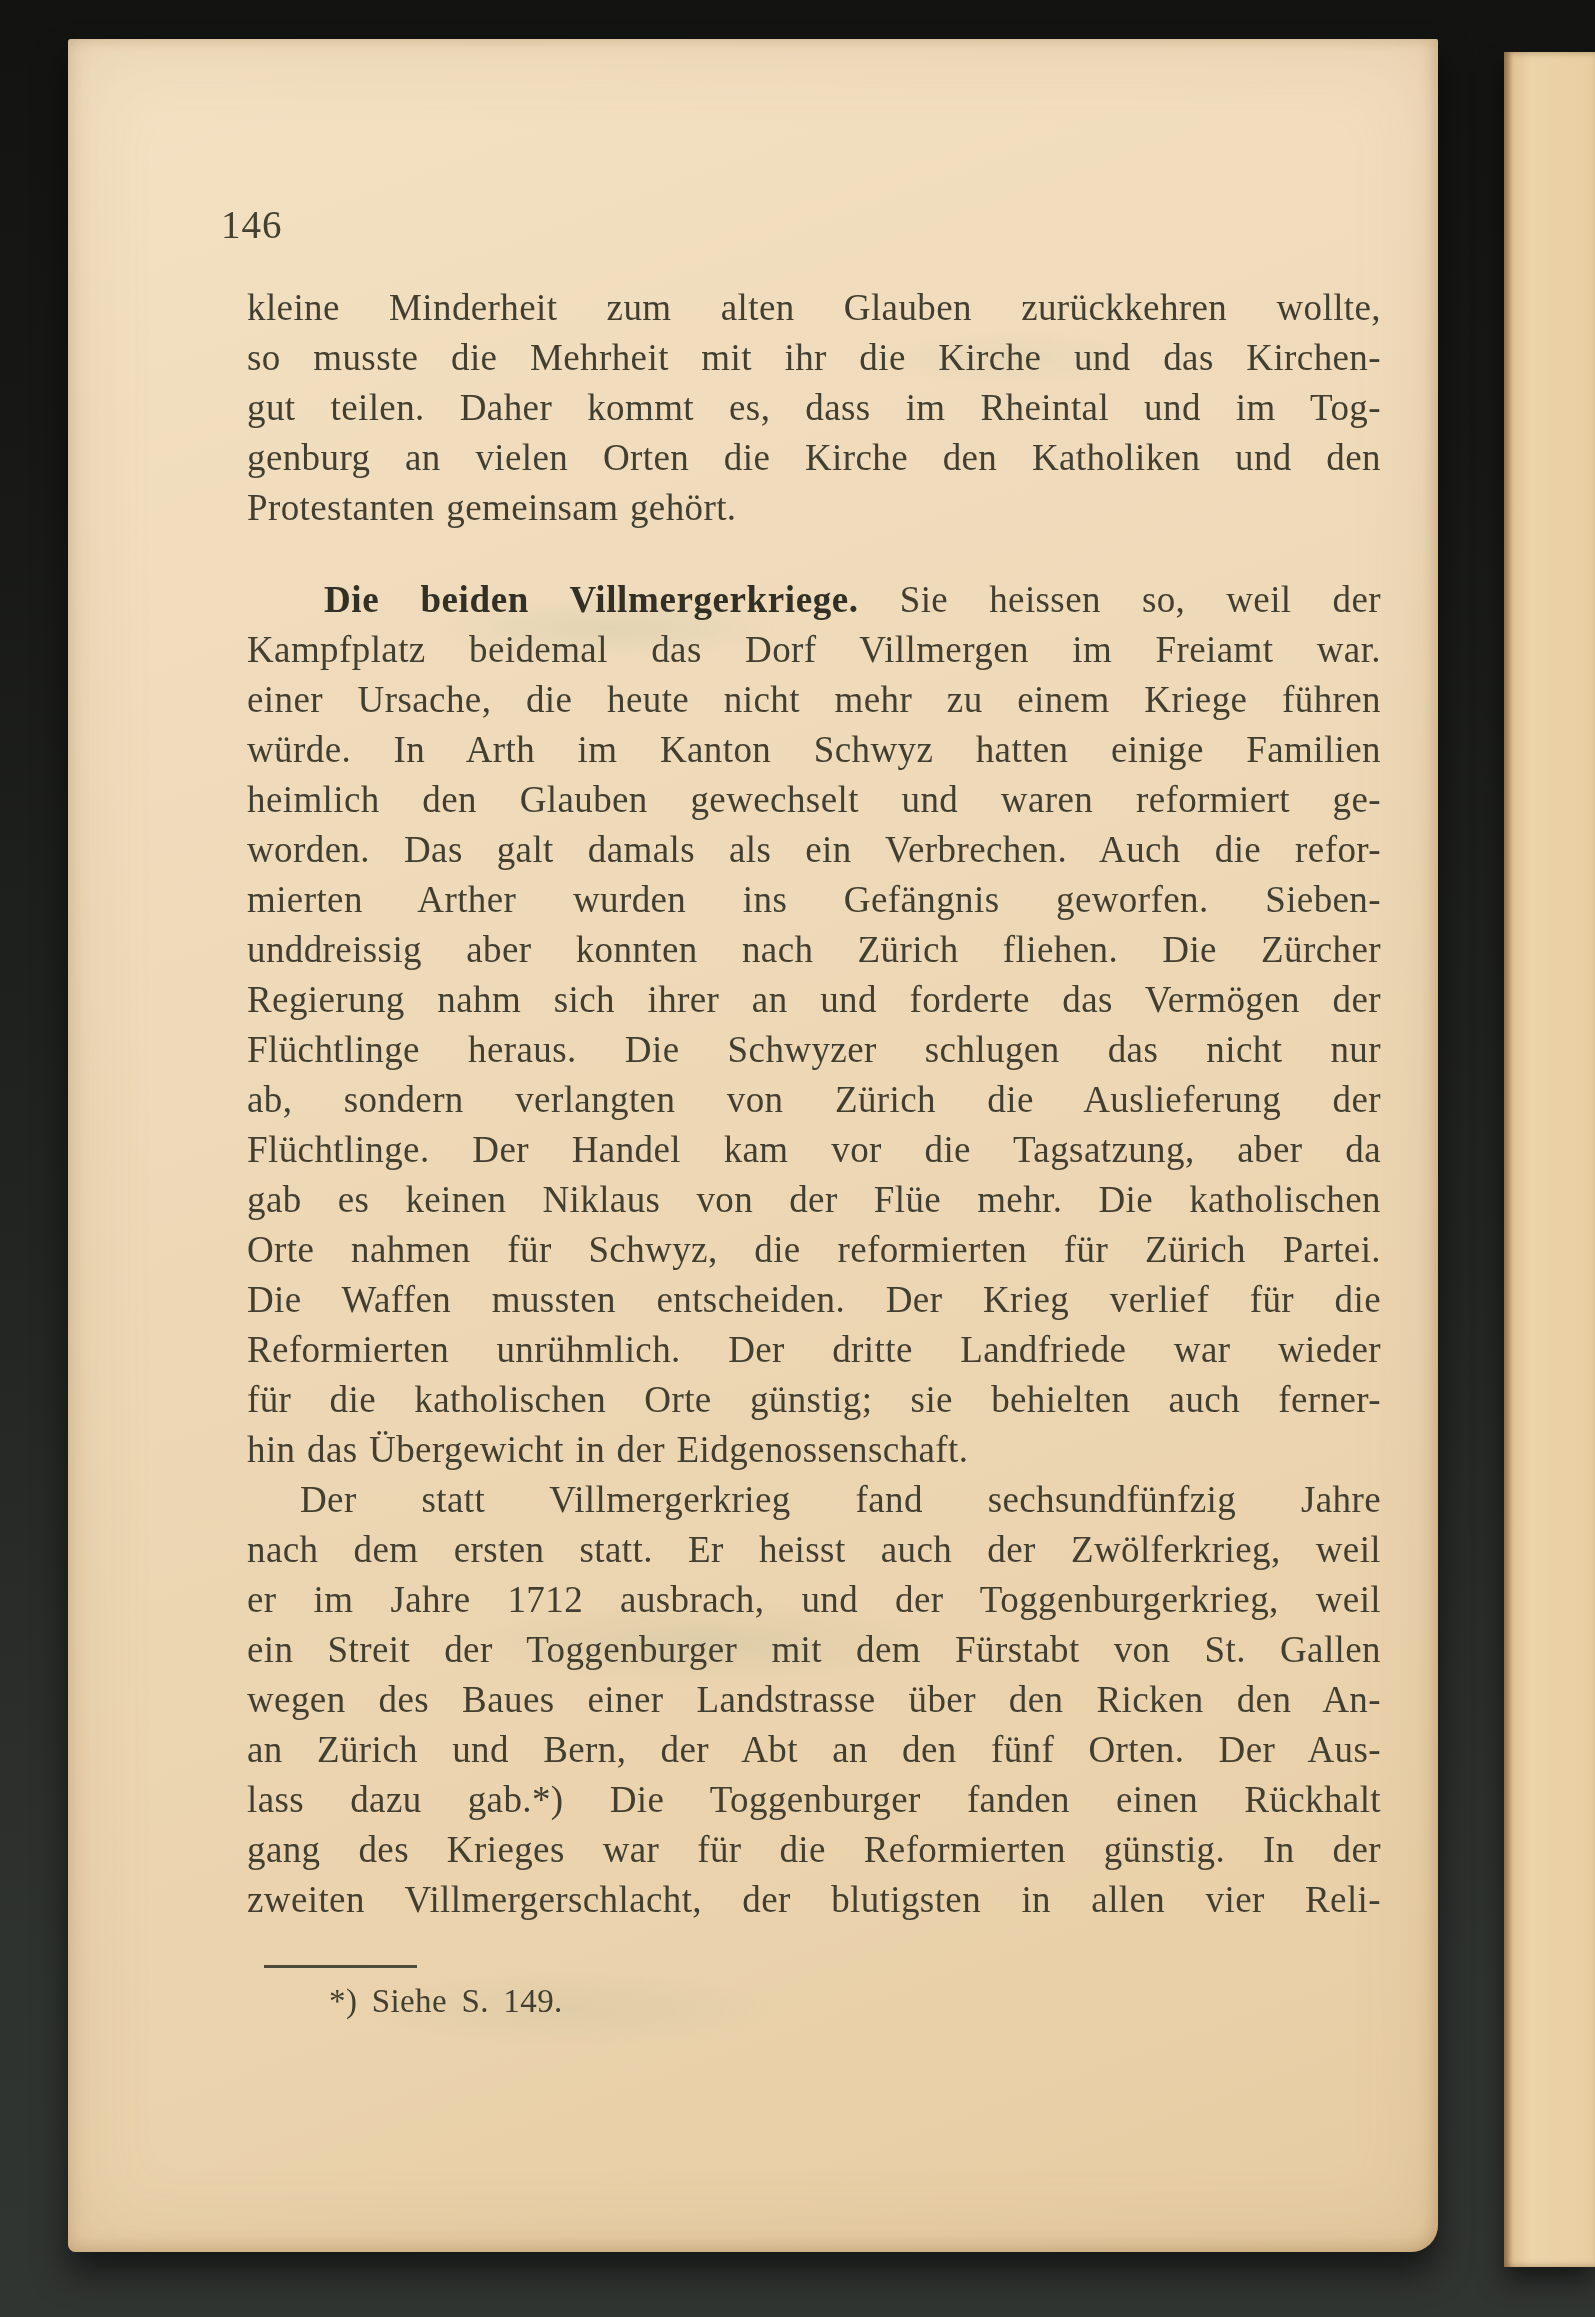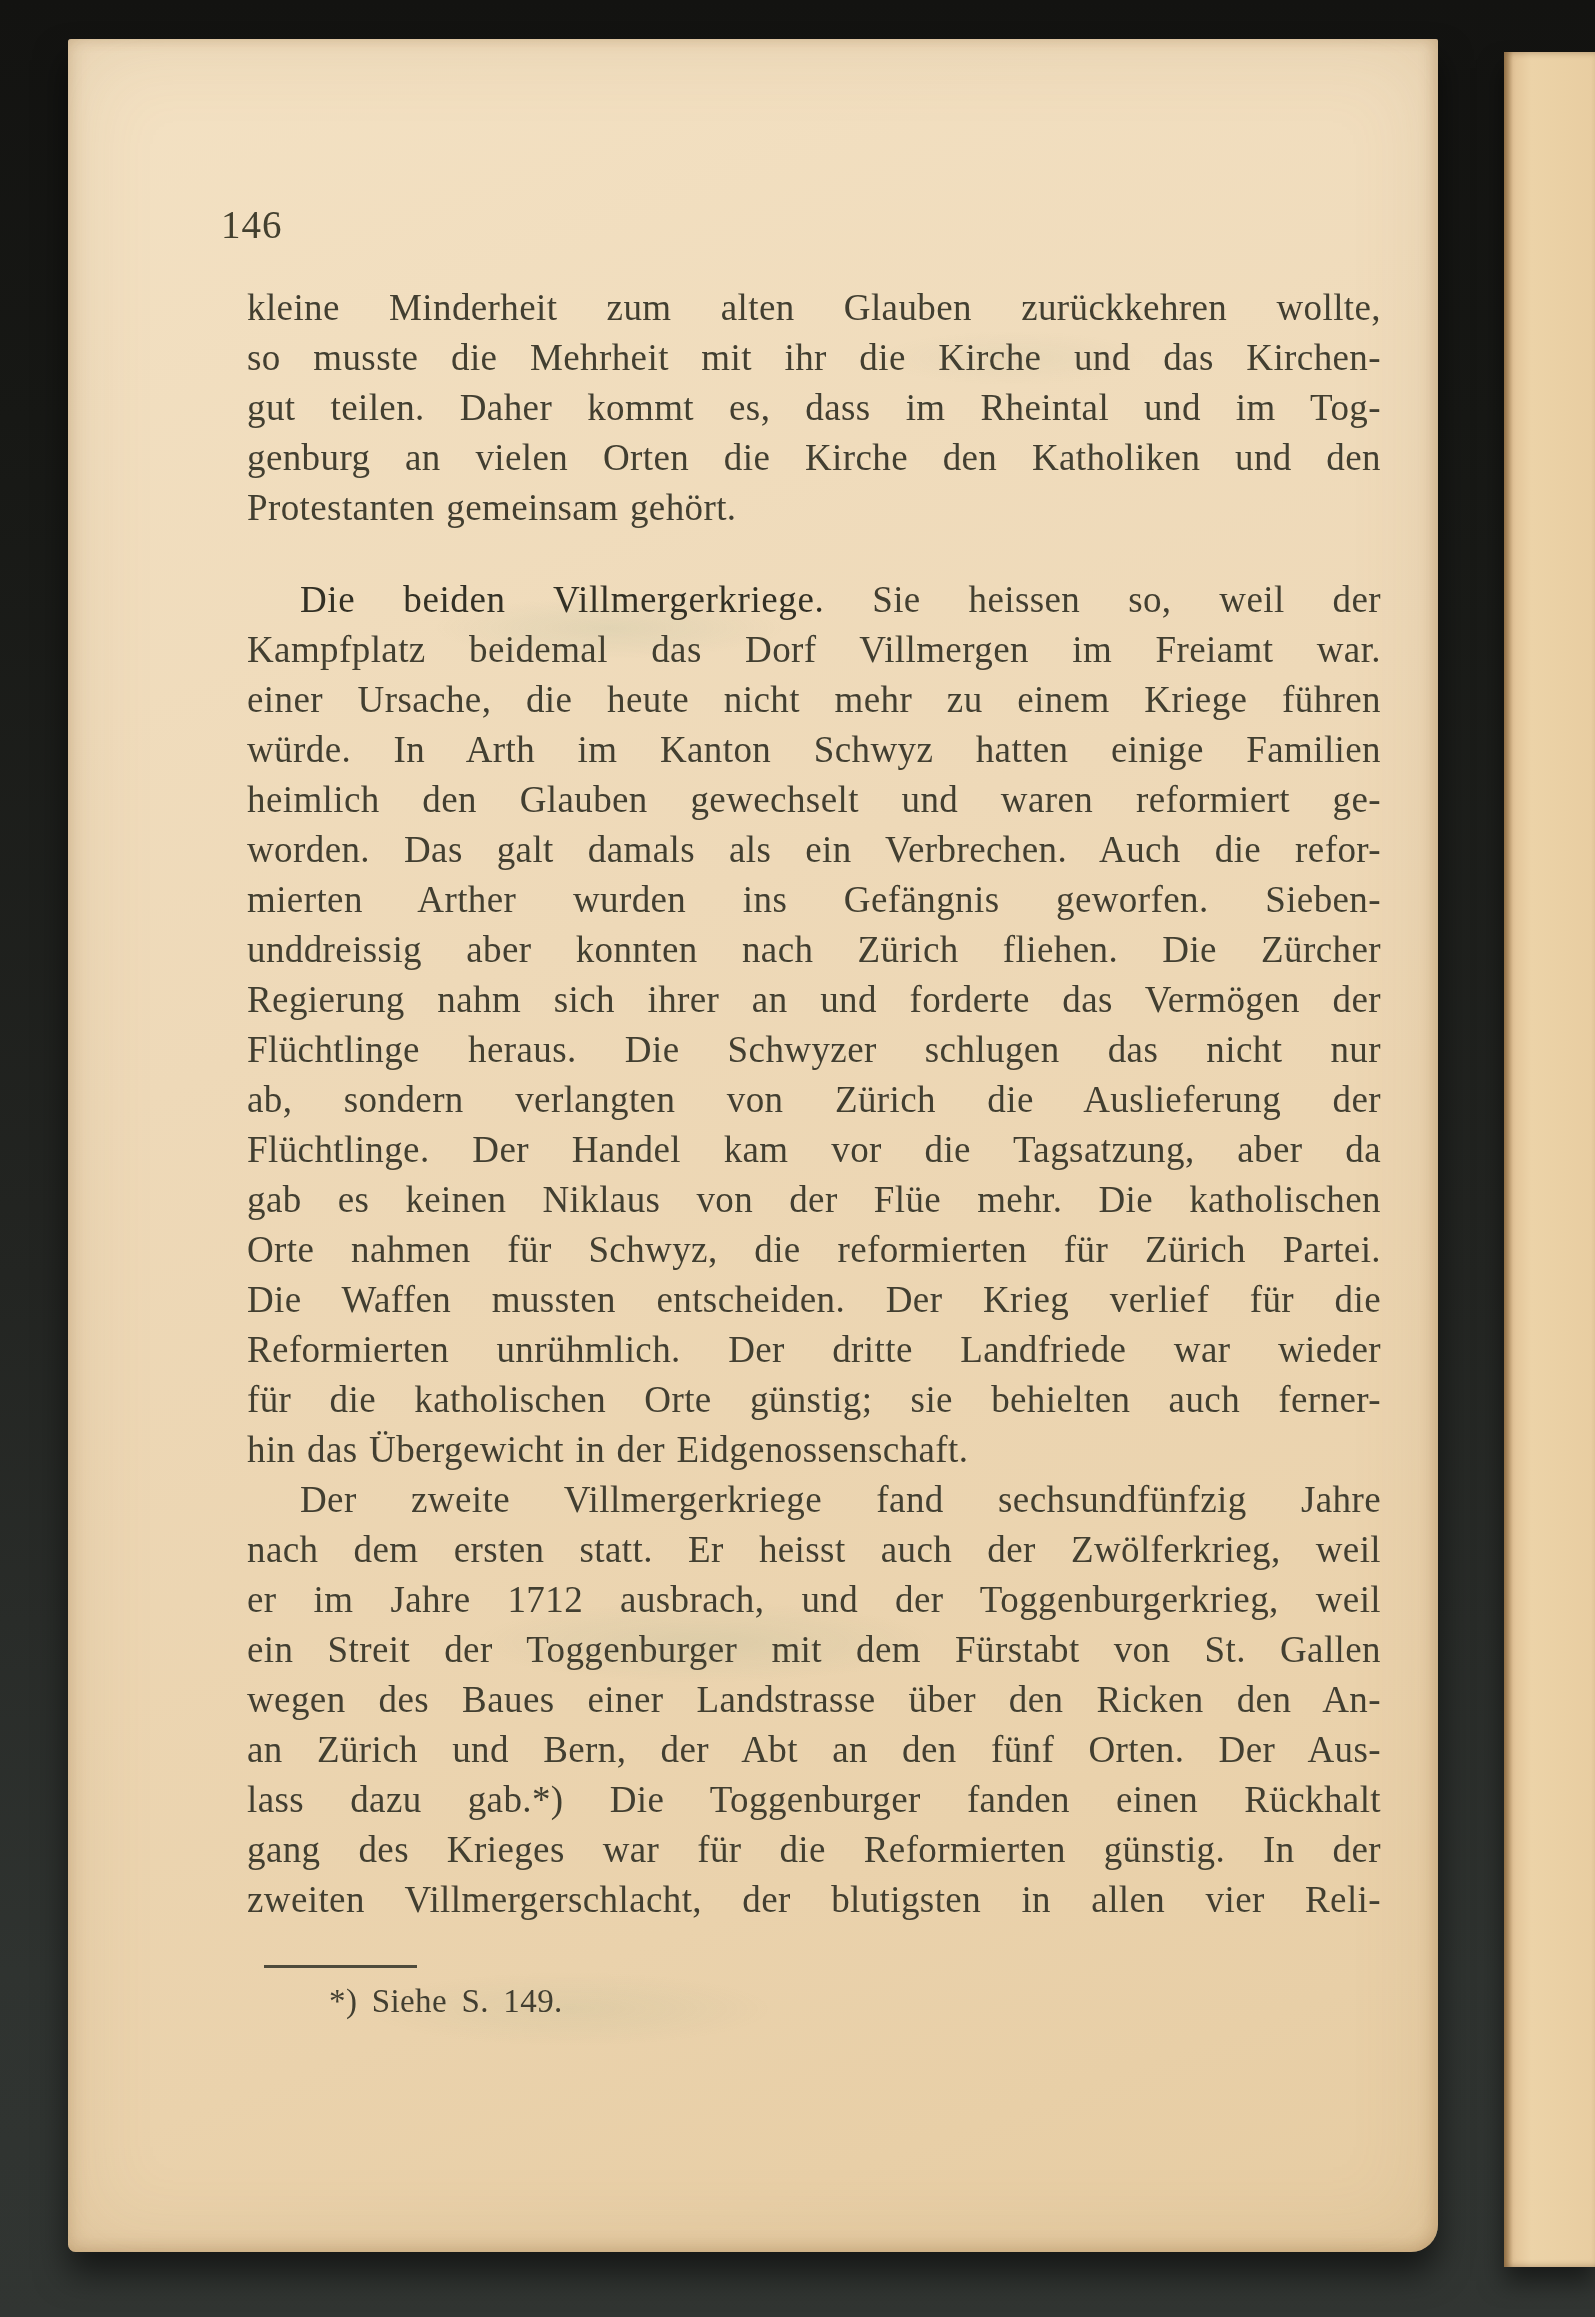--- a/index.html
+++ b/index.html
@@ -80,21 +80,21 @@
   .ln {
     height: 50px;
     text-align: justify;
     text-align-last: justify;
     white-space: nowrap;
   }
   .ln.last {
     text-align-last: left;
   }
   .ln.ind { padding-left: 53px; }
-  .run-in-heading { font-weight: normal; color: #323025; letter-spacing: 0.6px; }
+  .run-in-heading { font-weight: bold; color: #323025; letter-spacing: 0.6px; margin-left: 24px; }
 
   .footnote-rule {
     position: absolute;
     left: 196px;
     top: 1926px;
     width: 153px;
     height: 2.9px;
     background: #4e4b3c;
   }
   .footnote {
@@ -141,21 +141,21 @@
       <div class="ln">Flüchtlinge. Der Handel kam vor die Tagsatzung, aber da</div>
       <div class="ln">gab es keinen Niklaus von der Flüe mehr. Die katholischen</div>
       <div class="ln">Orte nahmen für Schwyz, die reformierten für Zürich Partei.</div>
       <div class="ln">Die Waffen mussten entscheiden. Der Krieg verlief für die</div>
       <div class="ln">Reformierten unrühmlich. Der dritte Landfriede war wieder</div>
       <div class="ln">für die katholischen Orte günstig; sie behielten auch ferner-</div>
       <div class="ln last">hin das Übergewicht in der Eidgenossenschaft.</div>
     </div>
 
     <div class="para">
-      <div class="ln ind">Der zweite Villmergerkriege fand sechsundfünfzig Jahre</div>
+      <div class="ln ind">Der statt Villmergerkrieg fand sechsundfünfzig Jahre</div>
       <div class="ln">nach dem ersten statt. Er heisst auch der Zwölferkrieg, weil</div>
       <div class="ln">er im Jahre 1712 ausbrach, und der Toggenburgerkrieg, weil</div>
       <div class="ln">ein Streit der Toggenburger mit dem Fürstabt von St. Gallen</div>
       <div class="ln">wegen des Baues einer Landstrasse über den Ricken den An-</div>
       <div class="ln">an Zürich und Bern, der Abt an den fünf Orten. Der Aus-</div>
       <div class="ln">lass dazu gab.*) Die Toggenburger fanden einen Rückhalt</div>
       <div class="ln">gang des Krieges war für die Reformierten günstig. In der</div>
       <div class="ln">zweiten Villmergerschlacht, der blutigsten in allen vier Reli-</div>
     </div>
 

